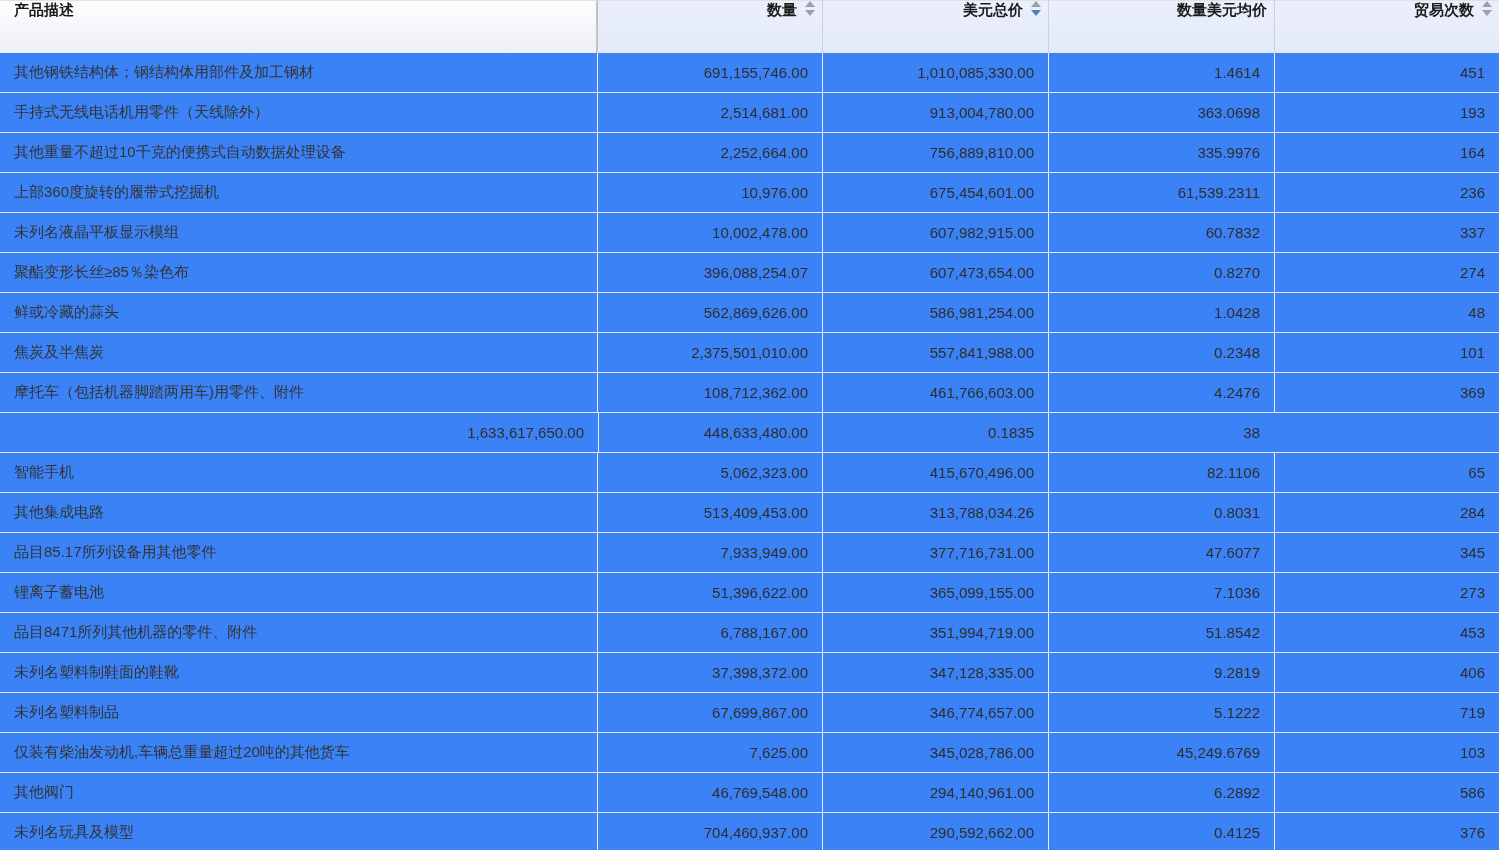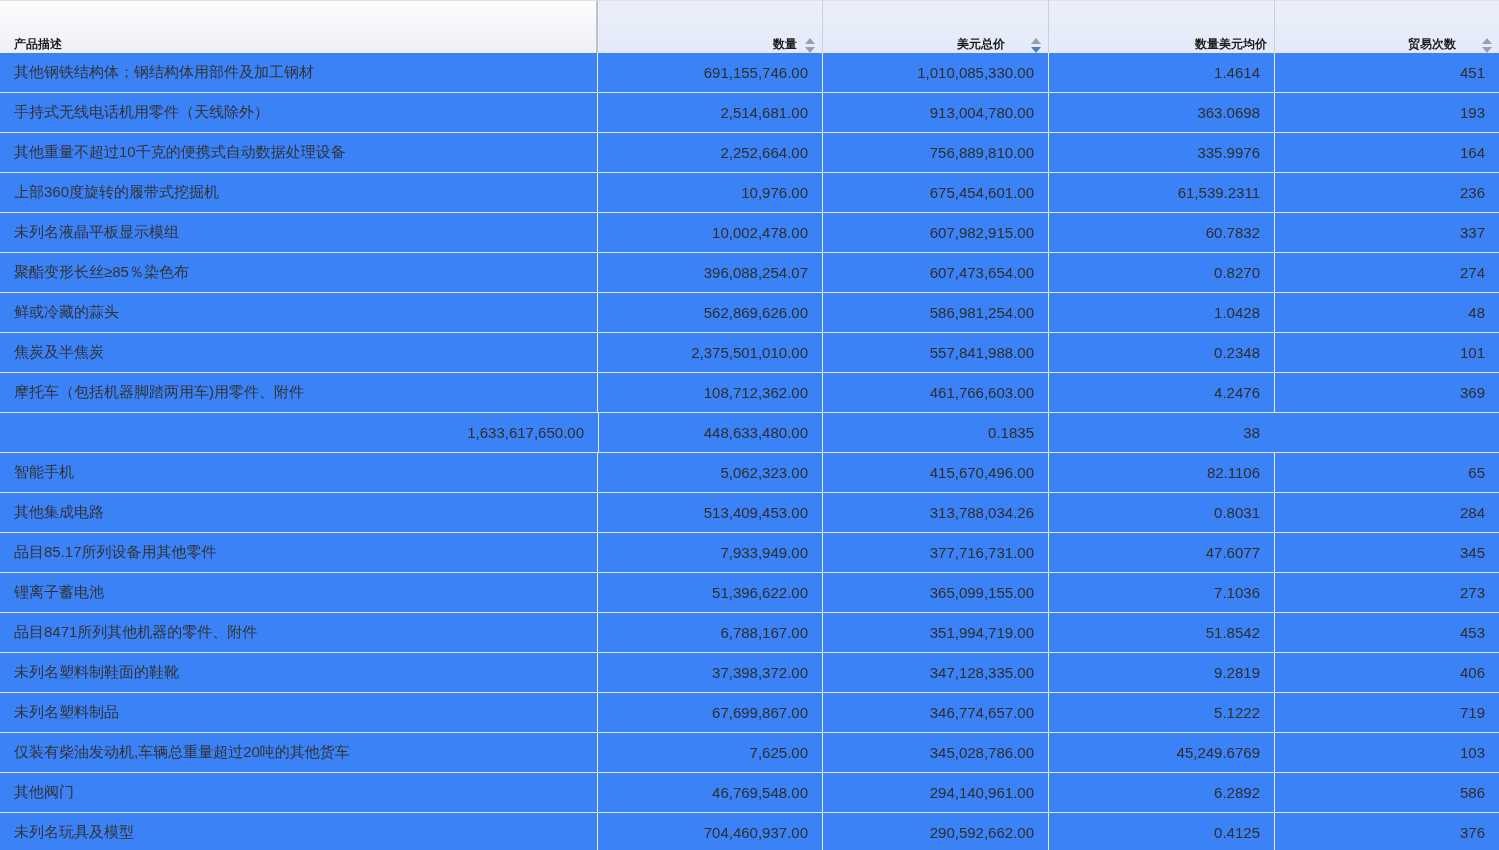--- a/index.html
+++ b/index.html
@@ -11,38 +11,38 @@
   .table-wrap { width: 1499px; height: 850px; overflow: hidden; }
 
   .grid-row {
     display: grid;
     grid-template-columns: 598px 224px 226px 226px 225px;
   }
 
   
   .thead { height: 53px; }
   .th {
-    display: flex; align-items: flex-end;
-    font-size: 12px; font-weight: bold; color: #1a1a1a;
+    display: flex; align-items: flex-start;
+    font-size: 15px; font-weight: bold; color: #1a1a1a;
     height: 53px;
     border-top: 1px solid #e0e1e6;
   }
   .th-desc {
     background: linear-gradient(180deg, #fdfdfe 0%, #eef0f5 100%);
     padding: 0 14px;
     justify-content: flex-start;
     border-right: 2px solid #bfc3cc;
   }
   .th-num {
     background: linear-gradient(180deg, #ebeffb 0%, #e4eaf8 100%);
     padding: 0 7px;
     justify-content: flex-end;
     cursor: pointer;
   }
-  .th-num + .th-num { border-left: 1px solid #ccd0dd; gap: 18px; }
+  .th-num + .th-num { border-left: 1px solid #ccd0dd; }
 
   
   .sort { display: inline-flex; flex-direction: column; gap: 3px; margin-left: 8px; }
   .tri { width: 0; height: 0; border-left: 5px solid transparent; border-right: 5px solid transparent; }
   .tri-up   { border-bottom: 6px solid #9aa0aa; }
   .tri-down { border-top: 6px solid #9aa0aa; }
   .tri-down.active { border-top-color: #4b80c6; }
 
   
   .tr { height: 40px; background: #3b82f6; border-bottom: 1px solid #e9e9eb; }

